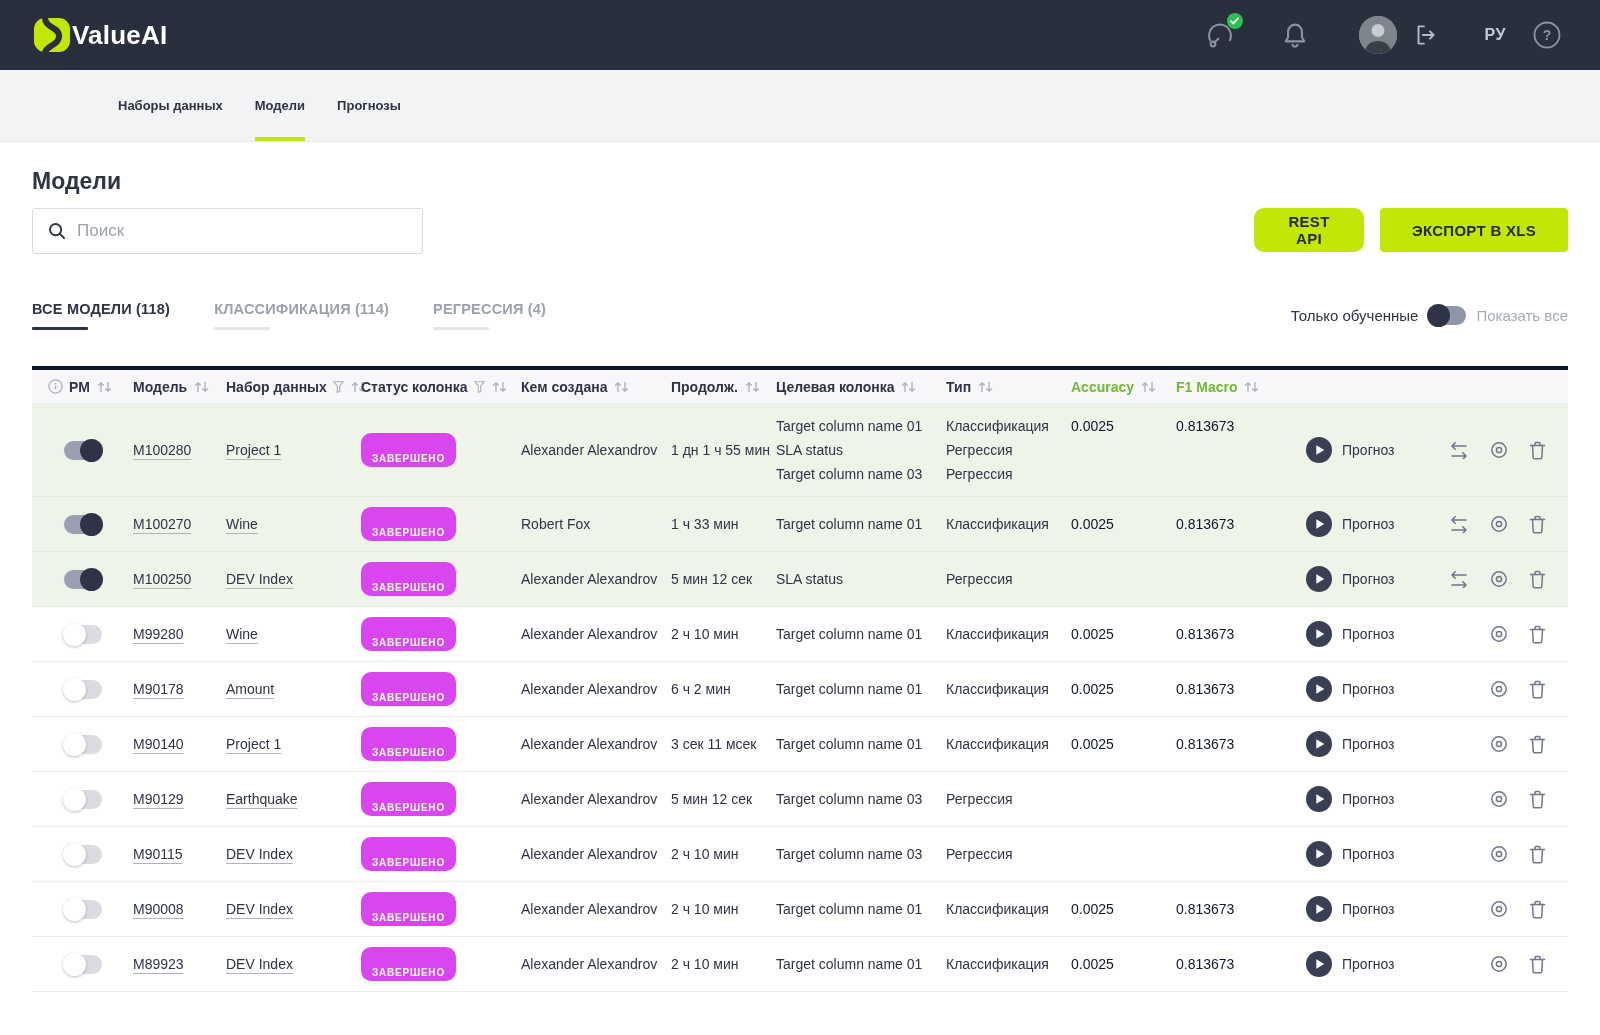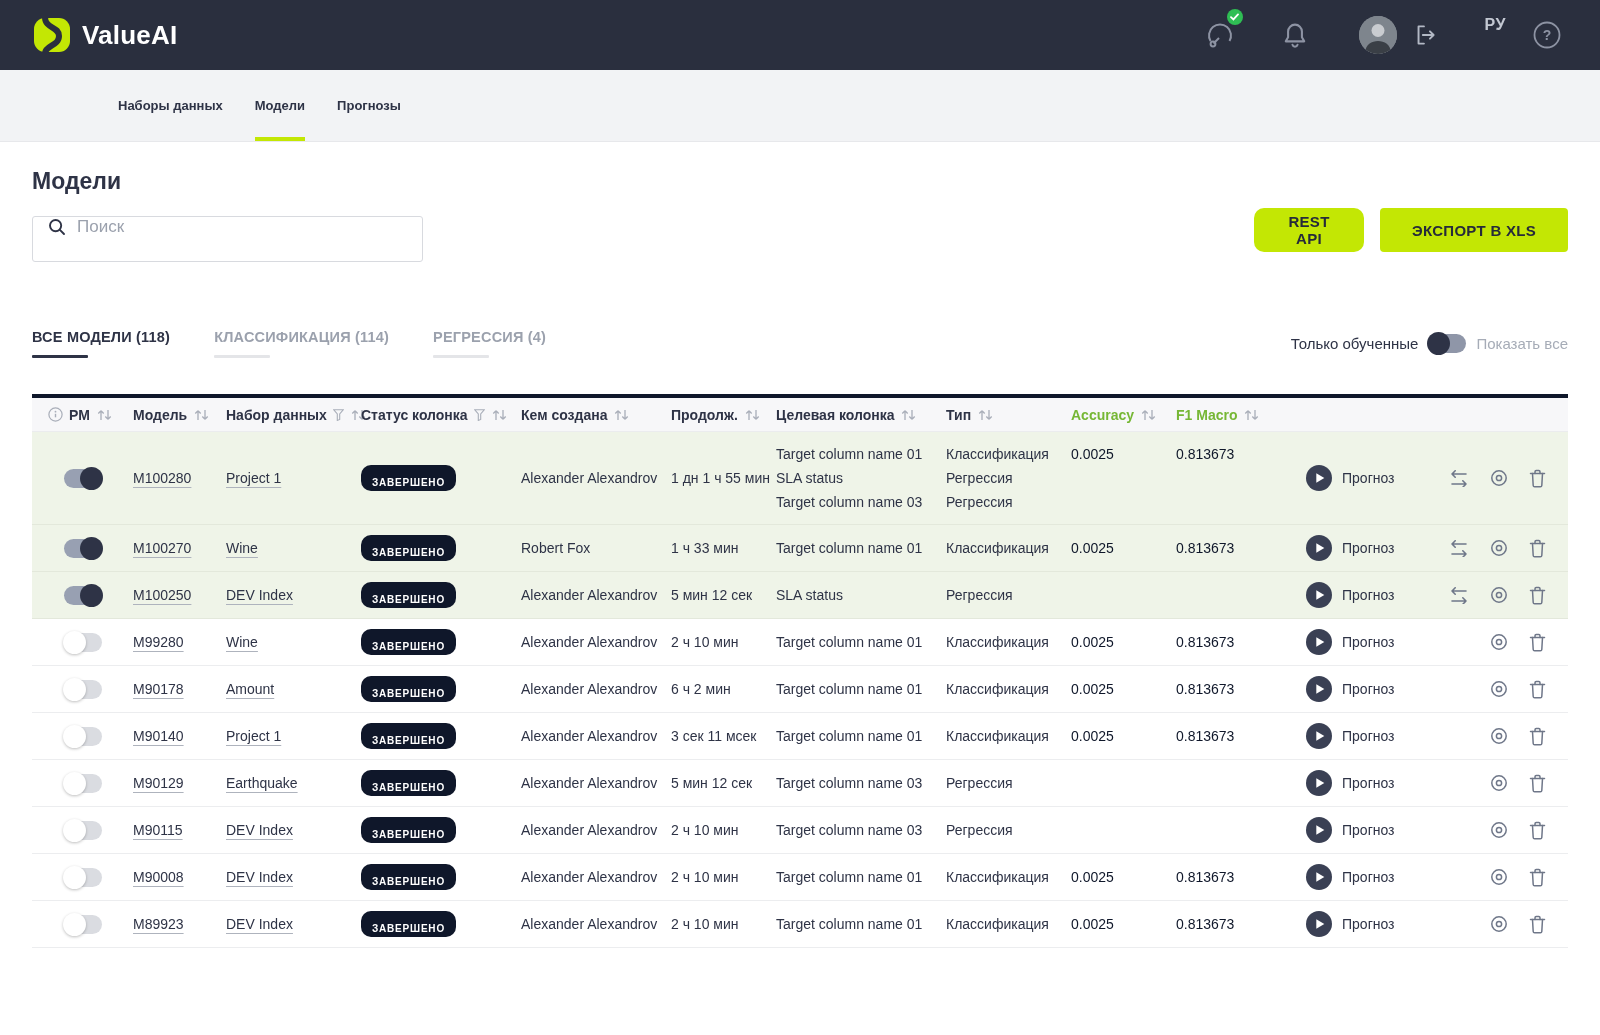--- a/index.html
+++ b/index.html
@@ -1,22 +1,22 @@
 <!DOCTYPE html>
 <html><head>
 <meta charset="utf-8">
 <style>
   * { margin:0; padding:0; box-sizing:border-box; }
   html,body { width:1600px; height:1035px; background:#fff; font-family:"Liberation Sans", sans-serif; color:#2E3346; overflow:hidden; }
 
   
   .topbar { height:70px; background:#2A2F3E; display:flex; align-items:center; padding:0 38px 0 32px; }
-  .logo { display:flex; align-items:center; gap:10px; cursor:pointer; }
+  .logo { display:flex; align-items:center; cursor:pointer; }
   .logo-text { color:#fff; font-size:26px; font-weight:700; letter-spacing:.2px; }
-  .top-icons { margin-left:auto; display:flex; }
+  .top-icons { margin-left:auto; display:flex; align-items:center; }
   .tico { display:flex; align-items:center; justify-content:center; cursor:pointer; position:relative; }
   .gauge-wrap { margin-right:46px; }
   .gauge-badge { position:absolute; top:-7px; right:-8px; width:16px; height:16px; border-radius:50%; background:#2FBE54; display:flex; align-items:center; justify-content:center; }
   .bell-wrap { margin-right:50px; }
   .avatar { width:38px; height:38px; border-radius:50%; overflow:hidden; background:#868C94; margin-right:14px; cursor:pointer; flex:none; }
   .logout-wrap { margin-right:46px; }
   .lang { color:#C3C8D2; font-size:16px; font-weight:700; letter-spacing:.5px; margin-right:26px; cursor:pointer; }
 
   
   .navbar { height:72px; background:#F2F3F5; border-bottom:1px solid #E7E8EB; display:flex; align-items:stretch; padding:0 32px; }
@@ -25,29 +25,29 @@
   .nav-dd { display:flex; align-items:center; gap:12px; font-size:17px; font-weight:700; color:#2E3346; cursor:pointer; margin-right:56px; }
   .caret { width:0; height:0; border-left:5px solid transparent; border-right:5px solid transparent; border-top:6px solid #4A5060; display:inline-block; }
   .nav-tabs { display:flex; align-items:stretch; gap:32px; margin-left:86px; }
   .ntab { display:flex; align-items:center; font-size:13px; font-weight:700; color:#2E3346; cursor:pointer; position:relative; }
   .ntab.active::after { content:""; position:absolute; left:0; right:0; bottom:0; height:4px; background:#C3E704; }
 
   
   .content { padding:0 32px; }
   h1 { font-size:23px; font-weight:700; color:#2E3346; margin-top:26px; }
   .controls { display:flex; align-items:flex-start; margin-top:13px; }
-  .search { width:391px; height:46px; border:1px solid #D8DADF; border-radius:3px; display:flex; align-items:flex-start; padding:0 14px; gap:10px; background:#fff;margin-top:8px; }
+  .search { width:391px; height:46px; border:1px solid #D8DADF; border-radius:3px; display:flex; align-items:center; padding:0 14px; gap:10px; background:#fff; }
   .search input { border:none; outline:none; font-size:17px; flex:1; color:#2E3346; font-family:"Liberation Sans", sans-serif; }
   .search input::placeholder { color:#9BA1AD; }
   .btns { margin-left:auto; display:flex; gap:16px; }
   .limebtn { height:44px; background:#C3E704; border:none; border-radius:4px; font-size:15px; font-weight:800; letter-spacing:.3px; color:#262B3A; padding:0 24px; cursor:pointer; font-family:"Liberation Sans", sans-serif; }
   .limebtn.rest { width:110px;border-radius:10px; }
   .limebtn.xls { width:188px; }
 
-  .filter-row { display:flex; align-items:center; margin-top:66px; }
+  .filter-row { display:flex; align-items:center; margin-top:46px; }
   .ftabs { display:flex; gap:44px; }
   .ftab { cursor:pointer; }
   .ftab .flabel { font-size:14.5px; font-weight:700; color:#9BA1AD; letter-spacing:.2px; white-space:nowrap; }
   .ftab.active .flabel { color:#2E3346; }
   .fbar { display:block; width:56px; height:3px; background:#E4E5E8; margin-top:9px; border-radius:1px; }
   .ftab.active .fbar { background:#2E3346; }
   .trained { margin-left:auto; display:flex; align-items:center; gap:10px; }
   .t-on { font-size:15px; color:#2E3346; }
   .t-off { font-size:15px; color:#A6ACB7; }
 
@@ -70,21 +70,21 @@
   .hlabel.green { color:#76B735; }
   .sorticon, .funicon, .infoicon { display:inline-flex; cursor:pointer; }
 
   .trow { border-bottom:1px solid #ECEDEF; padding:10px 0; align-items:center; background:#fff; }
   .trow.hl { background:#EFF4E8; border-bottom-color:#E3E8DB; }
   .cell { display:flex; align-items:center; padding-left:16px; font-size:14px; min-height:24px; }
   .cell.stack { flex-direction:column; align-items:flex-start; justify-content:center; }
   .tline { line-height:24px; height:24px; font-size:14px; color:#2E3346; white-space:nowrap; }
   .tline.green { color:#0f172a; }
   .cell-link { color:#2E3346; text-decoration:underline; text-decoration-color:#AEB3BD; text-underline-offset:4px; text-decoration-thickness:1px; cursor:pointer; white-space:nowrap; }
-  .badge { background:#0f172a; color:#fff; font-size:10px; font-weight:700; letter-spacing:.8px; border-radius:10px; padding:12px 11px 3px; white-space:nowrap; }
+  .badge { background:#d946ef; color:#fff; font-size:10px; font-weight:700; letter-spacing:.8px; border-radius:10px; padding:20px 11px 3px; white-space:nowrap; }
   .plain { color:#2E3346; white-space:nowrap; }
   .predict { display:flex; align-items:center; gap:10px; cursor:pointer; }
   .plabel { font-size:14px; color:#2E3346; }
   .cell.actions { justify-content:flex-end; padding-right:22px; gap:20px; }
   .aicon { display:inline-flex; cursor:pointer; }
 </style>
 </head>
 <body>
 
 <div class="topbar">

